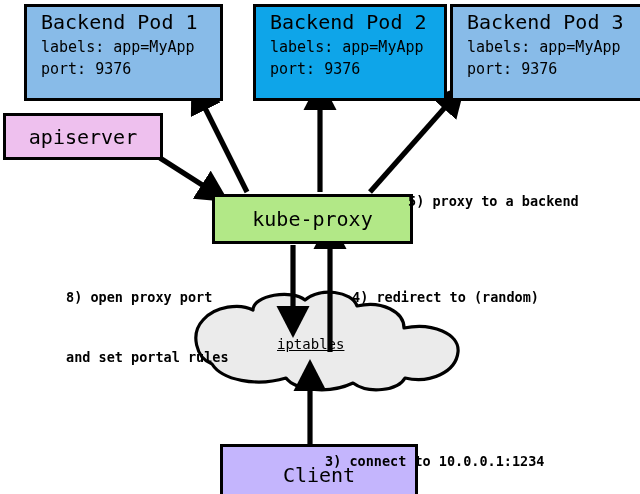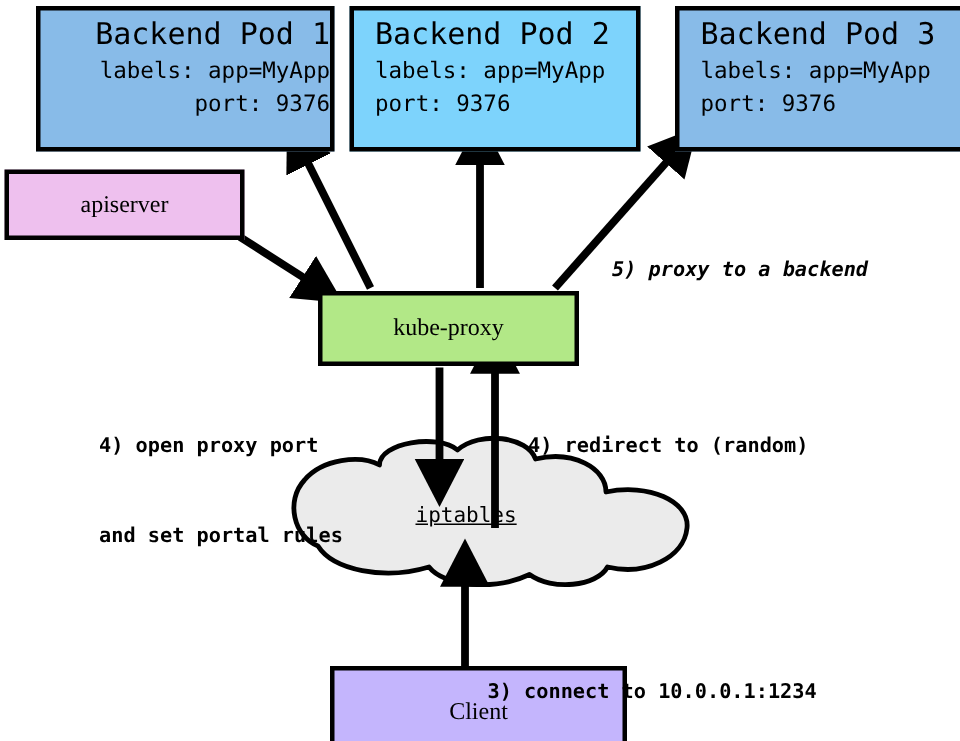--- a/index.html
+++ b/index.html
@@ -42,23 +42,22 @@
     font-size: 15px;
     line-height: 22px;
     white-space: nowrap;
   }
   .center-box {
     display: flex;
     align-items: center;
     justify-content: center;
   }
   .center-box span {
-    font-size: 16px;
+    font-size: 20px;
     white-space: nowrap;
-    font-family: Liberation Serif, serif;
   }
   .edge-label {
     position: absolute;
     font-family: "DejaVu Sans Mono", monospace;
     font-weight: bold;
     font-size: 13.5px;
     line-height: 20px;
     color: #000000;
     white-space: pre;
     z-index: 6;
@@ -105,63 +104,63 @@
 
   <line x1="370" y1="192" x2="448" y2="104" stroke="#000000" stroke-width="5.2" marker-end="url(#ah)"></line>
 
   <line x1="293" y1="245" x2="293" y2="312" stroke="#000000" stroke-width="5.2" marker-end="url(#ah)"></line>
 
   <line x1="330" y1="352" x2="330" y2="243" stroke="#000000" stroke-width="5.2" marker-end="url(#ah)"></line>
 
   <line x1="310" y1="444" x2="310" y2="385" stroke="#000000" stroke-width="5.2" marker-end="url(#ah)"></line>
 </svg>
 
-<div class="node-box pod-box" style="left:24px; top:4px; width:199px; height:97px; background:#88bbe8;text-align:right;">
+<div class="node-box pod-box" style="left:24px; top:4px; width:199px; height:97px; background:#88bbe8;">
   <div class="pod-title">Backend Pod 1</div>
   <div class="pod-line">labels: app=MyApp</div>
   <div class="pod-line">port: 9376</div>
 </div>
 
-<div class="node-box pod-box" style="left:233px; top:4px; width:194px; height:97px; background:#7dd3fc;">
+<div class="node-box pod-box" style="left:253px; top:4px; width:194px; height:97px; background:#0ea5e9;">
   <div class="pod-title">Backend Pod 2</div>
   <div class="pod-line">labels: app=MyApp</div>
   <div class="pod-line">port: 9376</div>
 </div>
 
 <div class="node-box pod-box" style="left:450px; top:4px; width:194px; height:97px; background:#88bbe8;">
   <div class="pod-title">Backend Pod 3</div>
   <div class="pod-line">labels: app=MyApp</div>
   <div class="pod-line">port: 9376</div>
 </div>
 
 <div class="node-box center-box" style="left:3px; top:113px; width:160px; height:47px; background:#eec0ee;">
   <span>apiserver</span>
 </div>
 
-<div class="node-box center-box" style="left:212px; top:194px; width:174px; height:50px; background:#b2e887;">
+<div class="node-box center-box" style="left:212px; top:194px; width:201px; height:50px; background:#b2e887;">
   <span>kube-proxy</span>
 </div>
 
 <div class="node-box center-box" style="left:220px; top:444px; width:198px; height:62px; background:#c4b5fd;">
   <span>Client</span>
 </div>
 
 <div class="cloud-label" style="left:277px; top:336px;">iptables</div>
 
 <div class="edge-label" style="left:14px; top:175px;">
 </div>
 
 <div class="edge-label" style="left:66px; top:247px;">
-  <div>4) open proxy port</div>
+  <div>8) open proxy port</div>
   <div>and set portal rules</div>
 </div>
 
 <div class="edge-label" style="left:325px; top:411px;">
   <div>3) connect to 10.0.0.1:1234</div>
 </div>
 
 <div class="edge-label" style="left:352px; top:247px;">
   <div>4) redirect to (random)</div>
 </div>
 
-<div class="edge-label" style="left:408px; top:130px;font-style:italic;">
+<div class="edge-label" style="left:408px; top:151px;">
   <div>5) proxy to a backend</div>
 </div>
 
 </body></html>

